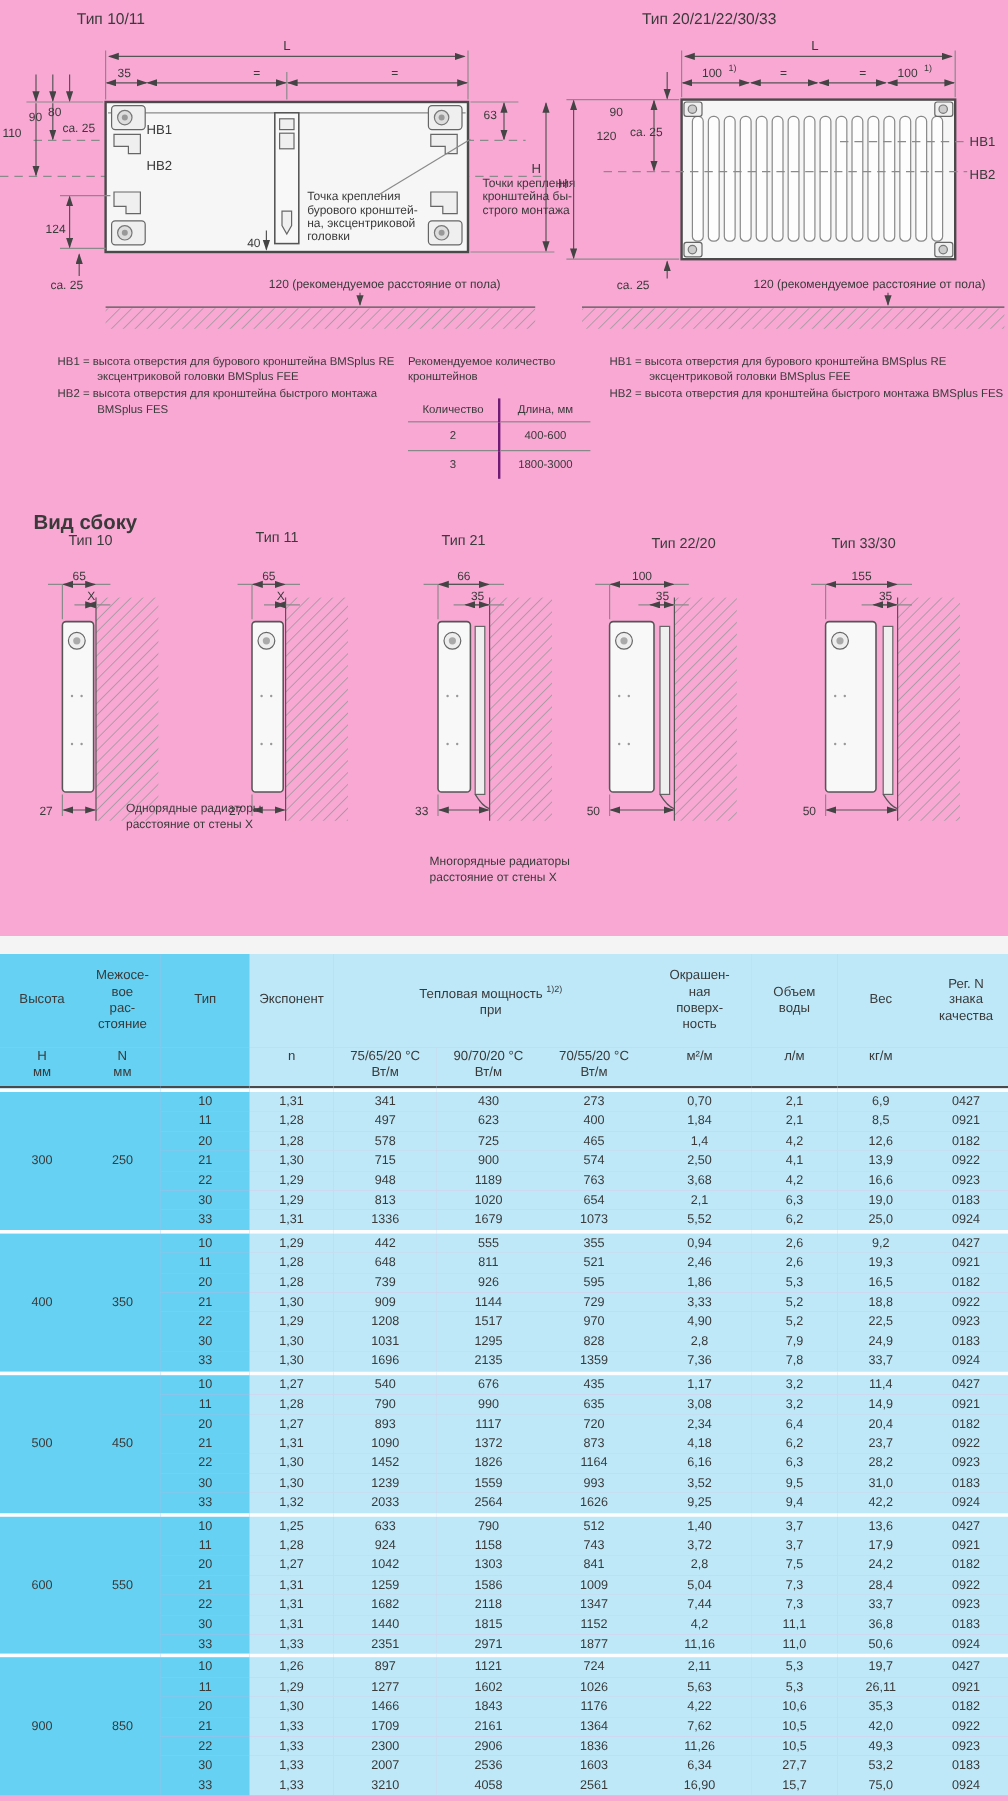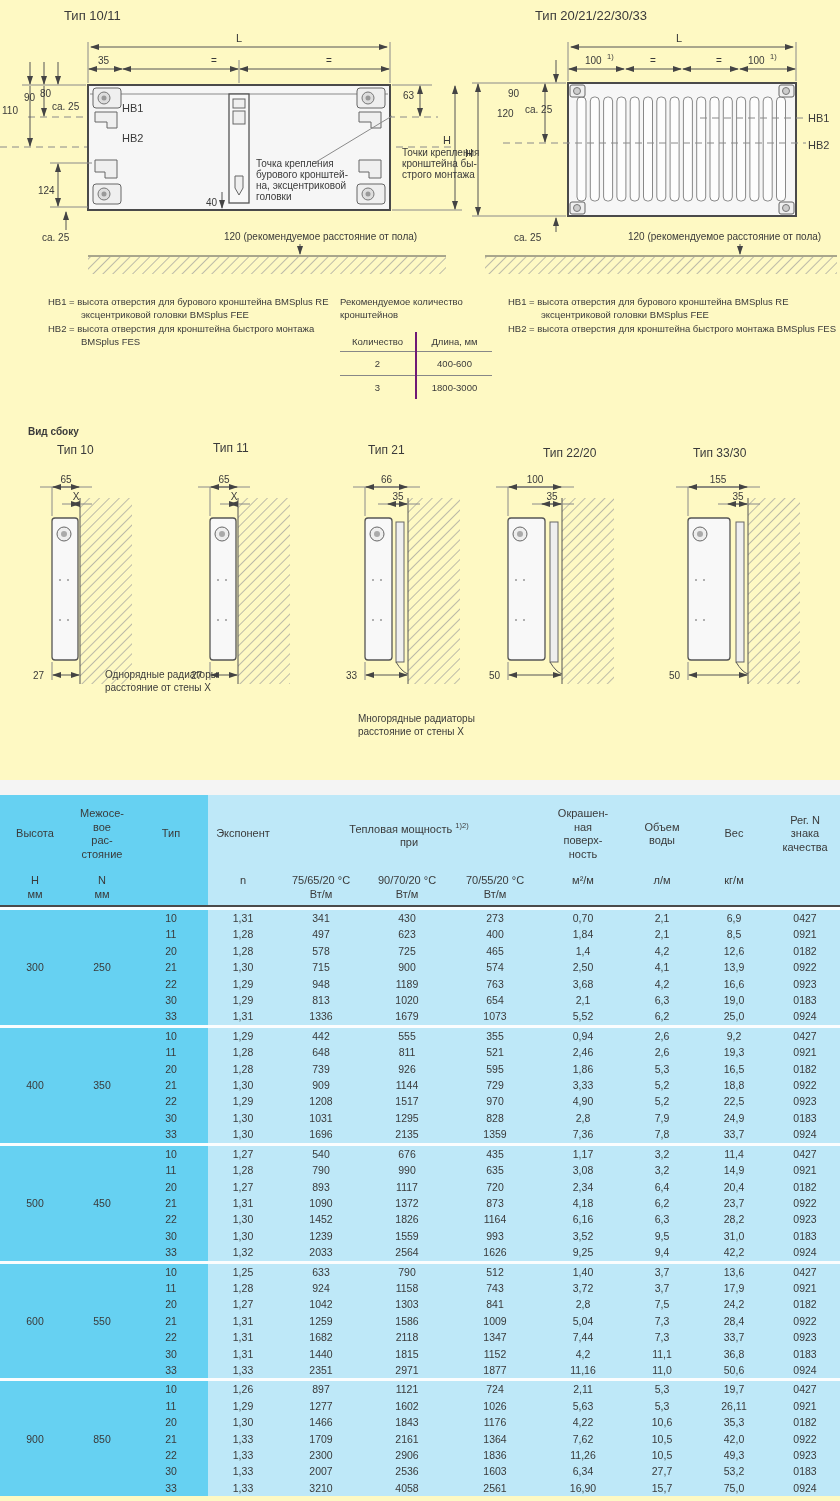--- a/index.html
+++ b/index.html
@@ -1,17 +1,17 @@
 <!DOCTYPE html>
 <html><head>
 <meta charset="utf-8">
 <style>
   html,body{margin:0;padding:0}
   *{box-sizing:border-box}
-  .page{position:relative;width:840px;height:1501px;background:#fef9c3;
+  .page{position:relative;width:840px;height:1501px;background:#f9a8d4;
         font-family:"Liberation Sans",sans-serif;color:#3a3a3a;overflow:hidden}
   .abs{position:absolute}
   .diag-title{font-size:13px}
   svg text{font-family:"Liberation Sans",sans-serif;fill:#3a3a3a;font-size:11px}
   svg .sm{font-size:10px}
   svg .xs{font-size:7.5px}
   .dim{stroke:#555;stroke-width:1;fill:none}
   .ln{stroke:#555;stroke-width:1;fill:none}
   .thin{stroke:#8a8a8a;stroke-width:1;fill:none}
   .dash{stroke:#8a8a8a;stroke-width:1;stroke-dasharray:7 5;fill:none}
@@ -24,21 +24,21 @@
   .note-item{padding-left:33px;text-indent:-33px;margin:0 0 2px 0}
   .bracket-title{font-size:9.5px;line-height:12.5px;width:152px}
   table.mini{border-collapse:collapse;margin-top:11px;font-size:9.5px;width:152px;table-layout:fixed}
   table.mini th{font-weight:normal;border-bottom:1px solid #888;padding:4px 2px;text-align:center}
   table.mini td{padding:6px 2px;text-align:center}
   table.mini tr+tr+tr td{border-top:1px solid #888}
   table.mini th:first-child,table.mini td:first-child{border-right:2px solid #701a75}
   .footnote{margin-top:3px}
   sup{font-size:7.5px}
   
-  .sv-heading{font-size:10px;font-weight:bold}
+  .sv-heading{font-size:17px;font-weight:bold}
   .sv-title{font-size:12px}
   .sideview{position:absolute;top:0}
   .caption{font-size:10px;line-height:13px}
   
   .banner{position:absolute;left:0;top:757px;width:840px;height:23px;background:#52c8ee;
           color:#ffffff;font-weight:bold;font-size:13.5px;line-height:23px;padding-left:8px}
   .gap-strip{position:absolute;left:0;top:780px;width:840px;height:15px;background:#f4f4f4}
   
   table.rad{position:absolute;top:795px;left:0;width:840px;border-collapse:separate;
             border-spacing:0;table-layout:fixed}

